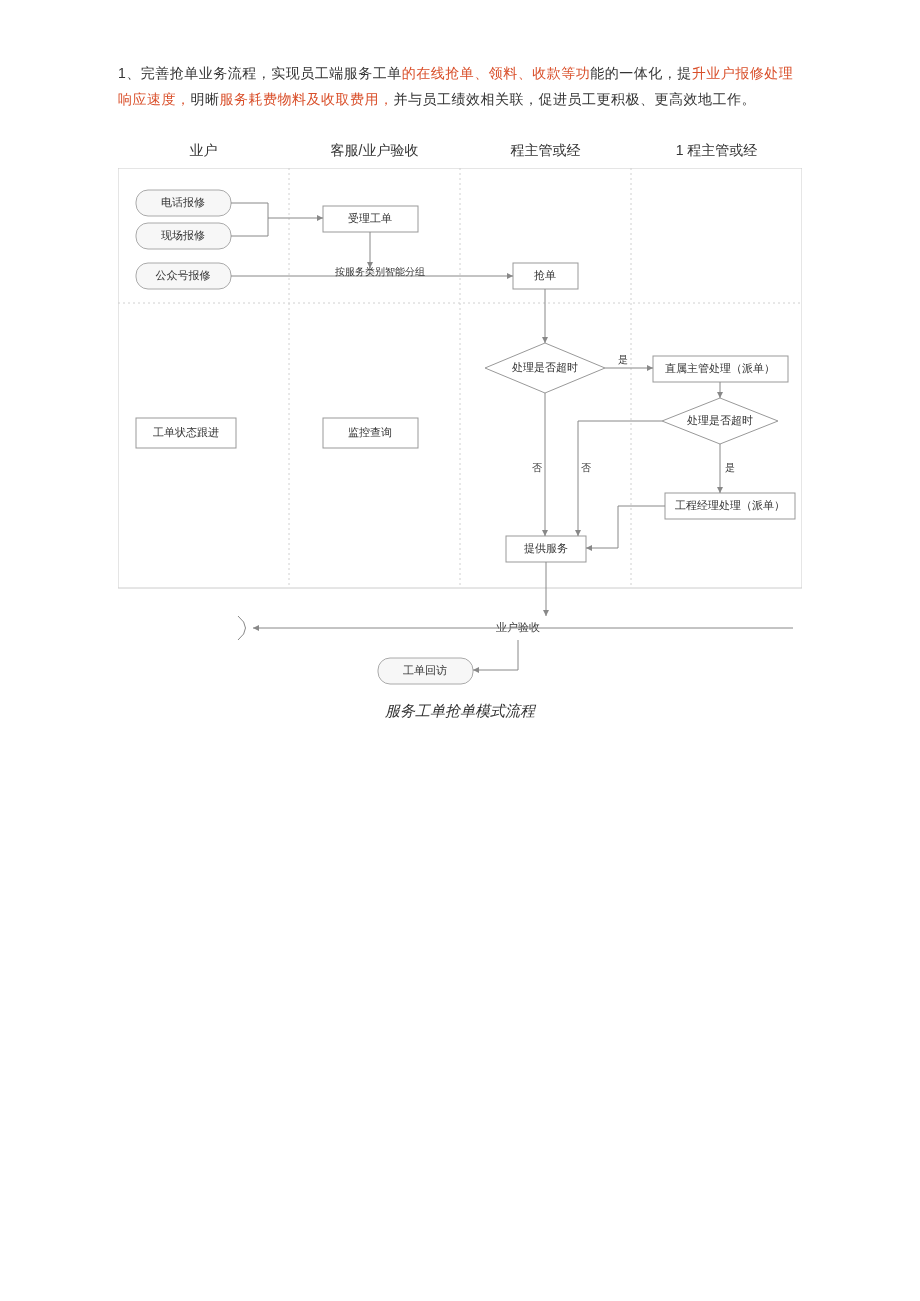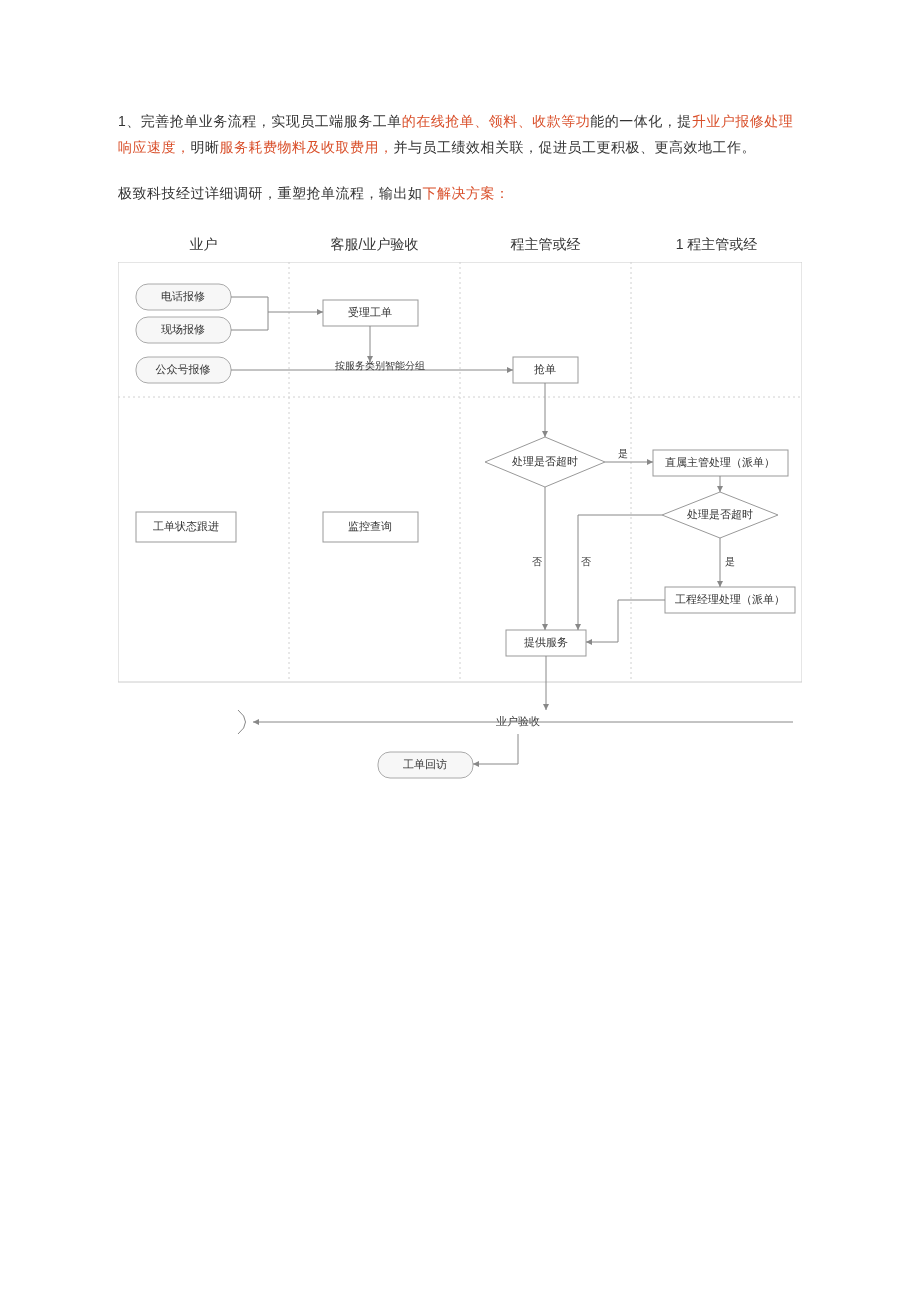--- a/index.html
+++ b/index.html
@@ -1,16 +1,16 @@
 <!DOCTYPE html>
 <html><head>
 <meta charset="utf-8">
 <style>
   html,body{margin:0;padding:0;background:#fff;font-family:"Microsoft YaHei","SimSun",sans-serif;color:#333}
-  .page{width:920px;min-height:1301px;padding:94px 118px 0 118px;box-sizing:border-box;position:relative}
+  .page{width:920px;min-height:1301px;padding:46px 118px 0 118px;box-sizing:border-box;position:relative}
   .para{font-size:14px;line-height:26px;margin-bottom:20px;letter-spacing:0.5px}
   .hl{color:#d94f2a}
   .diagram-wrap{width:100%;margin-top:30px}
   .lanes{display:flex;width:100%;font-size:14px;color:#333;margin-bottom:8px}
   .lanes div{flex:1;text-align:center}
   .svgwrap{position:relative}
   svg{display:block}
   .caption{font-style:italic;text-align:center;font-size:15px;margin-top:4px;font-family:"KaiTi","STKaiti",serif}
   .nodebox{fill:#fff;stroke:#999;stroke-width:1}
   .roundnode{fill:#f7f7f7;stroke:#aaa;stroke-width:1}
@@ -24,23 +24,20 @@
 </head>
 <body>
 
 <div class="page">
 
   <p class="para">
     <span>1</span><span>、完善抢单业务流程，实现员工端服务工单</span><span class="hl">的在线抢单、领料、收款等功</span><span>能的一体化，提</span><span class="hl">升业户报修处理响应速度，</span><span>明晰</span><span class="hl">服务耗费物料及收取费用，</span><span>并与员工绩效相关联，促进员工更积极、更高效地工作。</span>
   </p>
 
 
-  <p class="para">
-    <span>极致科技经过详细调研，重塑抢单流程，输出如</span><span class="hl">下解决方案：</span>
-  </p>
 
   <div class="diagram-wrap">
     <div class="lanes">
       <div>业户</div>
       <div>客服/业户验收</div>
       <div>程主管或经</div>
       <div>1 程主管或经</div>
     </div>
 
     <div class="svgwrap">
@@ -154,15 +151,16 @@
       <path class="edge" d="M547,338 L500,338 L500,380 L468,380"></path>
 
       <path class="edge" d="M428,394 L428,448"></path>
 
       <path class="edge" d="M675,460 L135,460"></path>
 
       <path class="edge" d="M400,472 L400,502 L355,502"></path>
     </svg>
     </div>
 
+    <div class="caption">服务工单抢单模式流程</div>
   </div>
 
 </div>
 
 </body></html>

